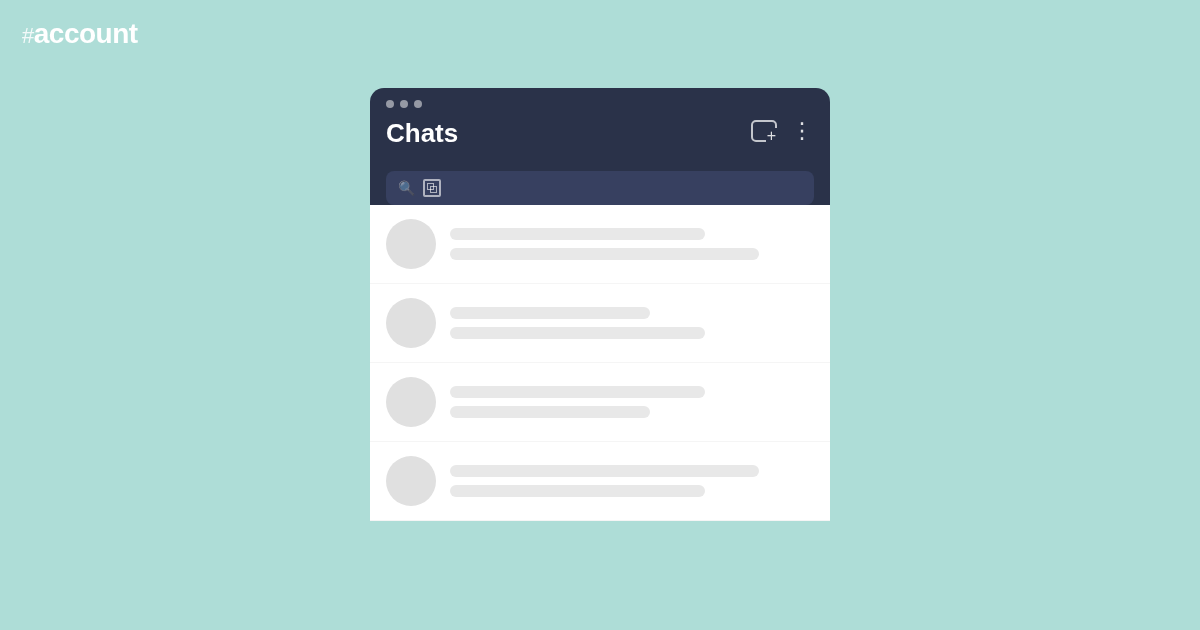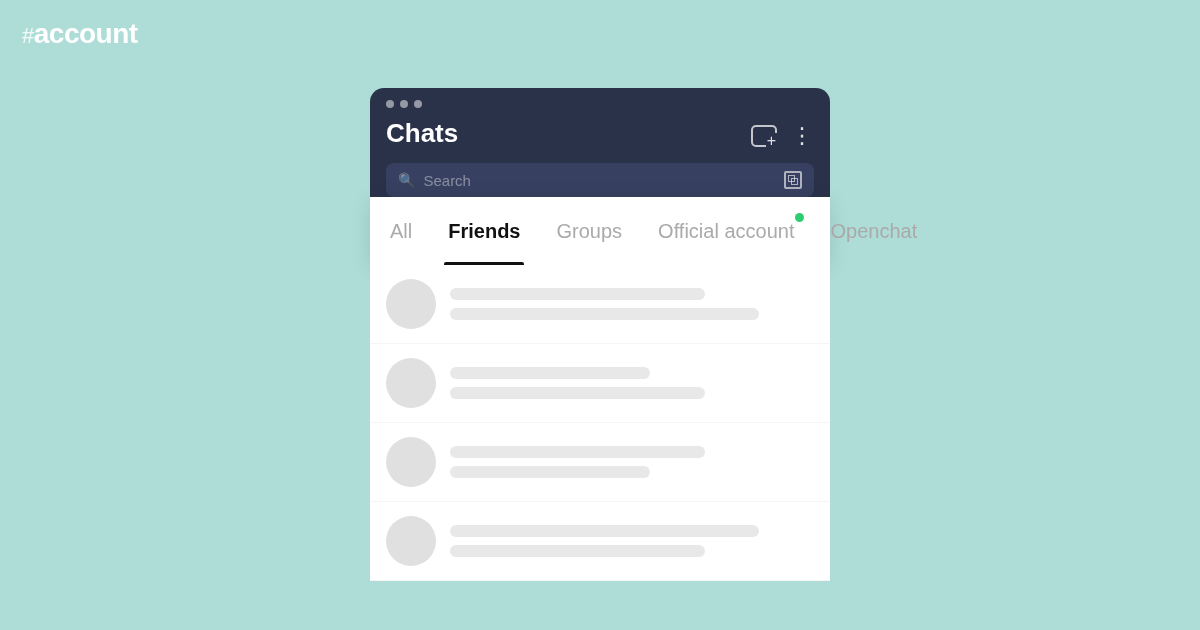--- a/index.html
+++ b/index.html
@@ -61,23 +61,23 @@
     .dot {
       width: 8px;
       height: 8px;
       border-radius: 50%;
       background-color: #ffffff;
       opacity: 0.5;
     }
 
     .header-title-row {
       display: flex;
-      align-items: flex-end;
+      align-items: flex-start;
       justify-content: space-between;
-      padding-bottom: 14px;
+      padding-bottom: 22px;
     }
 
     .chats-title {
       color: #ffffff;
       font-size: 26px;
       font-weight: 600;
     }
 
     .header-icons {
       display: flex;
@@ -288,52 +288,27 @@
       <div class="header-icons">
         <div class="icon-btn">
           <div class="chat-add-icon"></div>
         </div>
         <div class="icon-btn" style="font-size:22px; letter-spacing:1px;">⋮</div>
       </div>
     </div>
 
     <div class="search-bar">
       <div class="search-icon-wrap">🔍</div>
-      <div class="search-input-fake">Search</div>
       <div class="search-qr">
         <div class="qr-icon"></div>
       </div>
     </div>
 
   </div>
 
-  <div class="tabs-bar">
-
-    <div class="tab-item">
-      <span>All</span>
-    </div>
-
-    <div class="tab-item active">
-      <span>Friends</span>
-    </div>
-
-    <div class="tab-item">
-      <span>Groups</span>
-    </div>
-
-    <div class="tab-item has-badge">
-      <span>Official account</span>
-      <div class="badge-dot"></div>
-    </div>
-
-    <div class="tab-item">
-      <span>Openchat</span>
-    </div>
-
-  </div>
 
   <div class="chat-list">
 
     <div class="chat-row">
       <div class="avatar"></div>
       <div class="chat-text-placeholder">
         <div class="placeholder-line medium"></div>
         <div class="placeholder-line long"></div>
       </div>
     </div>

